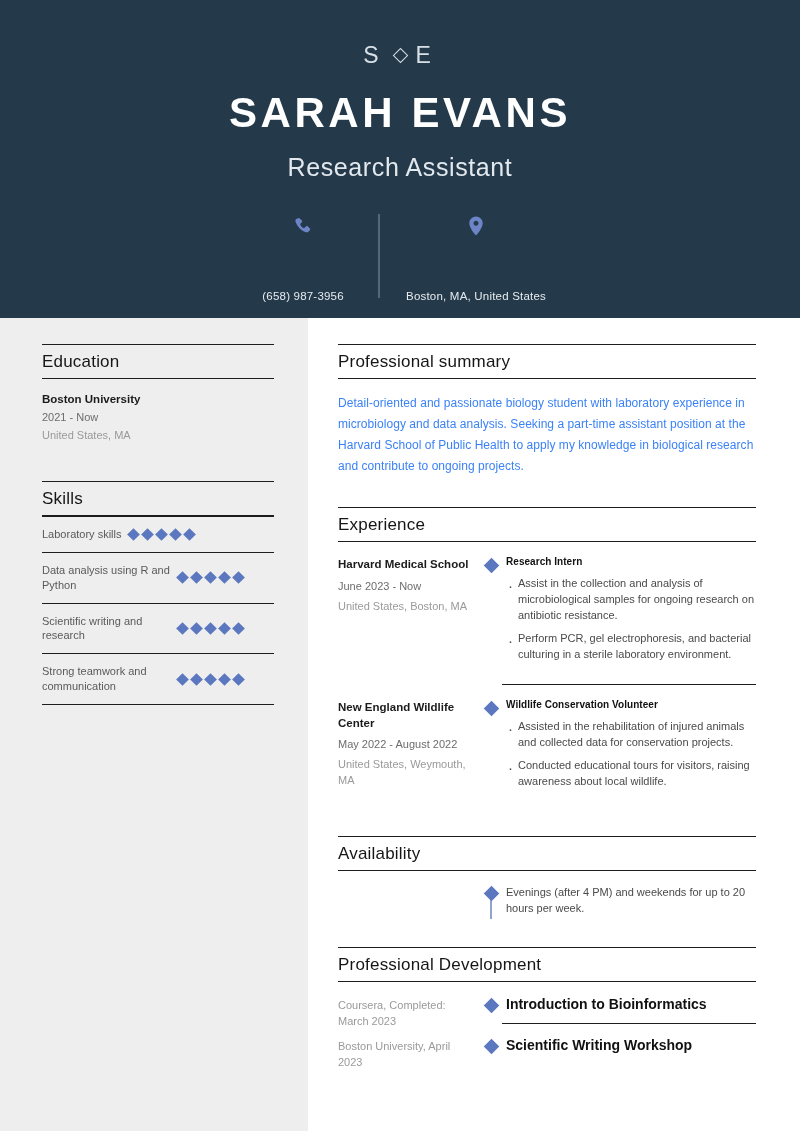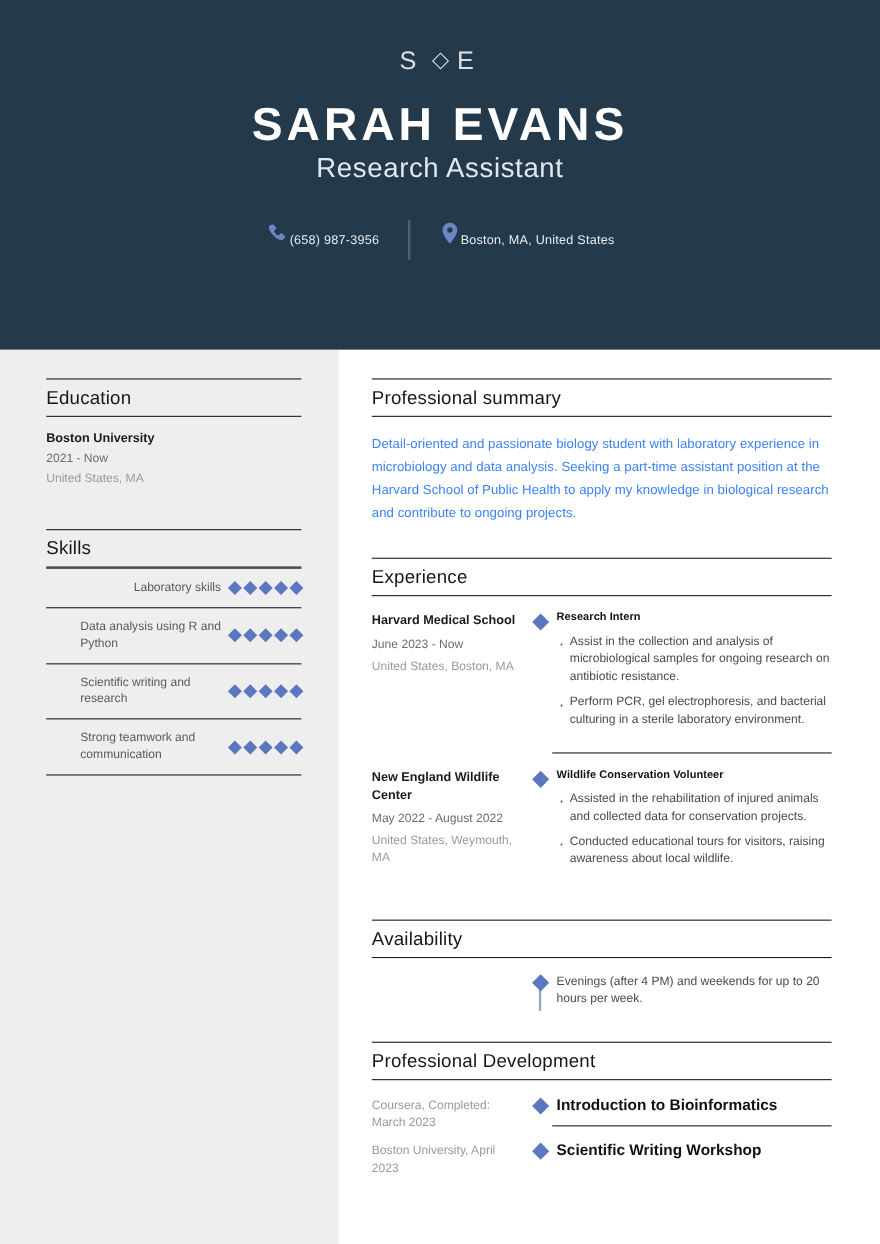--- a/index.html
+++ b/index.html
@@ -44,42 +44,43 @@
     border: 1.4px solid #d8e0e6;
     transform: rotate(45deg);
     margin: 0 1px;
   }
   .full-name {
     color: #ffffff;
     font-size: 42px;
     font-weight: 700;
     letter-spacing: 3.6px;
     line-height: 1.05;
-    margin-bottom: 4px;
+    margin-bottom: 18px;
   }
   .job-title {
     color: #e2e8ed;
     font-size: 25px;
     font-weight: 300;
     letter-spacing: 0.6px;
     margin-bottom: 30px;
   }
   .contact-row {
     display: flex;
     align-items: stretch;
     justify-content: center;
     gap: 0;
   }
   .contact-item {
     display: flex;
-    flex-direction: row;
+    flex-direction: column;
     align-items: center;
     justify-content: flex-start;
     padding: 0 26px;
     min-width: 150px;
+    gap: 36px;
   }
   .contact-icon {
     height: 30px;
     display: flex;
     align-items: center;
     justify-content: center;
     margin-bottom: 12px;
   }
   .contact-text {
     color: #e6ebef;
@@ -143,21 +144,21 @@
   .edu-loc {
     font-size: 11px;
     color: #9a9a9a;
   }
 
   
   .skill-row {
     border-top: 1.4px solid #1d1d1d;
     display: flex;
     align-items: center;
-    justify-content: flex-end;
+    justify-content: flex-start;
     padding: 10px 0 10px 0;
     gap: 8px;
   }
   .skill-rows { border-bottom: 1.4px solid #1d1d1d; }
   .skill-label {
     font-size: 11px;
     color: #5a5a5a;
     line-height: 1.35;
     max-width: 128px;
   }

